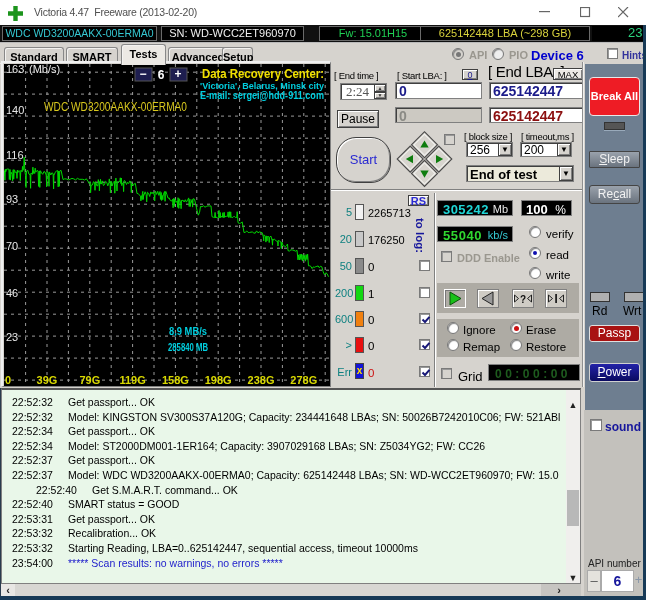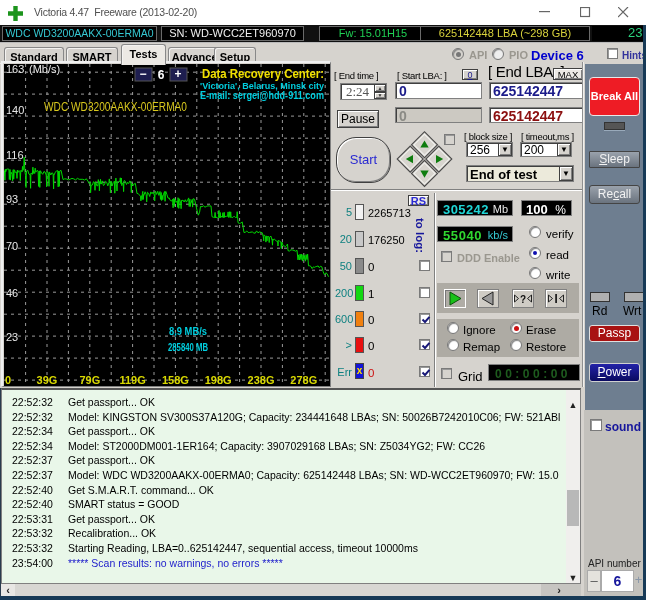--- a/index.html
+++ b/index.html
@@ -66,21 +66,21 @@
   <div class="seg" style="left:307px;width:108px;color:#1fd054;margin-left:12px;">Fw: 15.01H15</div>
   <div class="seg" style="left:420px;width:170px;color:#d8d23c;">625142448 LBA (~298 GB)</div>
   <div class="abs" style="left:592px;top:1px;width:54px;height:15px;font-size:13px;color:#2bd17e;background:#000;text-align:center;line-height:14px;padding-left:36px;">23:54:17</div>
 </div>
 
 <div id="tabrow" class="abs">
   <div class="tab" style="left:4px;width:60px;">Standard</div>
   <div class="tab" style="left:66px;width:52px;">SMART</div>
   <div class="tab active" style="left:121px;width:45px;">Tests</div>
   <div class="tab" style="left:168px;width:60px;">Advanced</div>
-  <div class="tab" style="left:214px;width:42px;">Setup</div>
+  <div class="tab" style="left:222px;width:31px;">Setup</div>
   <div class="radio" style="left:452px;top:5px;background:#d6d3ce;"></div>
   <div class="abs" style="left:456px;top:9px;width:5px;height:5px;border-radius:50%;background:#777;"></div>
   <div class="lbl" style="left:469px;top:6px;color:#9a978f;font-weight:bold;">API</div>
   <div class="radio" style="left:492px;top:5px;background:#eee;"></div>
   <div class="lbl" style="left:509px;top:6px;color:#9a978f;font-weight:bold;">PIO</div>
   <div class="lbl" style="left:531px;top:5px;color:#0000cd;font-weight:bold;font-size:13px;">Device 6</div>
   <div class="chk" style="left:607px;top:5px;"></div>
   <div class="lbl" style="left:622px;top:7px;color:#33339c;font-weight:bold;font-size:10px;">Hints</div>
 </div>
 
@@ -333,21 +333,21 @@
   <div class="abs" style="left:50px;top:160px;width:9px;height:22px;color:#8a98a8;text-align:center;line-height:20px;font-size:13px;">+</div>
 </div>
 
 <div id="logpanel" class="abs">
   <div class="logline" style="top:6px;"><span class="lt">22:52:32</span>Get passport... OK</div>
   <div class="logline" style="top:20.6px;"><span class="lt">22:52:32</span>Model: KINGSTON SV300S37A120G; Capacity: 234441648 LBAs; SN: 50026B7242010C06; FW: 521ABl</div>
   <div class="logline" style="top:35.2px;"><span class="lt">22:52:34</span>Get passport... OK</div>
   <div class="logline" style="top:49.8px;"><span class="lt">22:52:34</span>Model: ST2000DM001-1ER164; Capacity: 3907029168 LBAs; SN: Z5034YG2; FW: CC26</div>
   <div class="logline" style="top:64.4px;"><span class="lt">22:52:37</span>Get passport... OK</div>
   <div class="logline" style="top:79px;"><span class="lt">22:52:37</span>Model: WDC WD3200AAKX-00ERMA0; Capacity: 625142448 LBAs; SN: WD-WCC2ET960970; FW: 15.0</div>
-  <div class="logline" style="top:93.6px;"><span class="lt">22:52:40</span>Get S.M.A.R.T. command... OK</div>
+  <div class="logline" style="top:93.6px;padding-left:24px;"><span class="lt">22:52:40</span>Get S.M.A.R.T. command... OK</div>
   <div class="logline" style="top:108.2px;"><span class="lt">22:52:40</span>SMART status = GOOD</div>
   <div class="logline" style="top:122.8px;"><span class="lt">22:53:31</span>Get passport... OK</div>
   <div class="logline" style="top:137.4px;"><span class="lt">22:53:32</span>Recalibration... OK</div>
   <div class="logline" style="top:152px;"><span class="lt">22:53:32</span>Starting Reading, LBA=0..625142447, sequential access, timeout 10000ms</div>
   <div class="logline" style="top:166.6px;color:#2222cc;"><span class="lt" style="color:#000;">23:54:00</span>***** Scan results: no warnings, no errors *****</div>
 
   <div class="abs" style="left:564px;top:0;width:14px;height:194px;background:#f0efed;"></div>
   <div class="abs" style="left:564px;top:8px;width:14px;height:14px;color:#222;font-size:9px;text-align:center;line-height:14px;">▲</div>
   <div class="abs" style="left:565px;top:100px;width:12px;height:36px;background:#b8b8b8;"></div>
   <div class="abs" style="left:564px;top:181px;width:14px;height:14px;color:#222;font-size:9px;text-align:center;line-height:14px;">▼</div>

